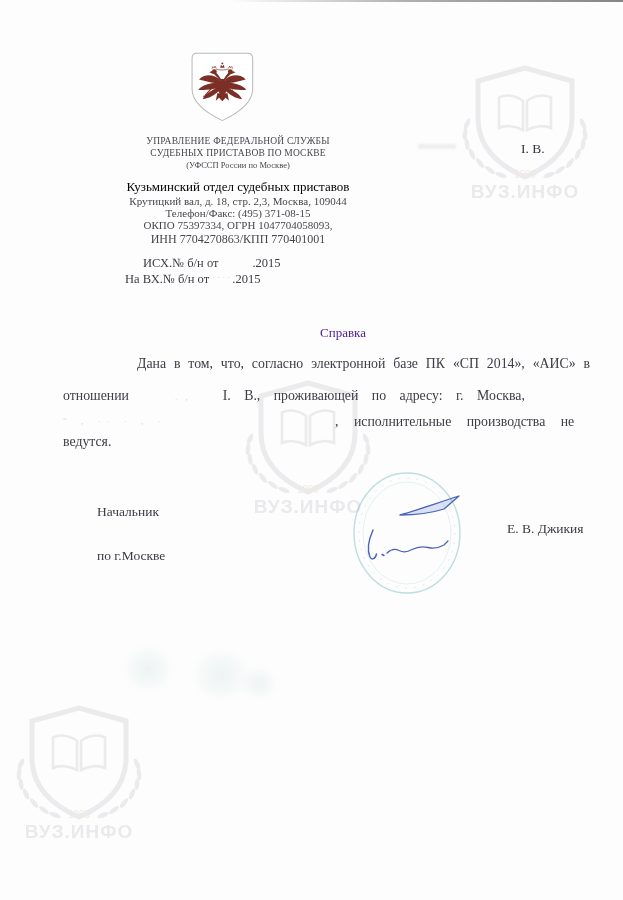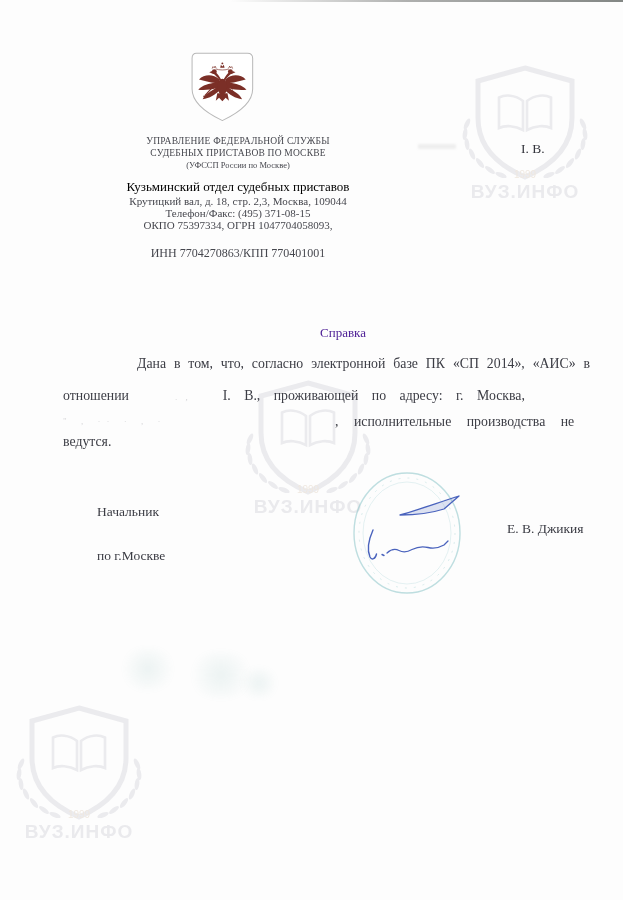--- a/index.html
+++ b/index.html
@@ -18,21 +18,21 @@
   .wm-fill{fill:#ebebee;stroke:none;}
   .wm-year{font-family:"Liberation Sans","DejaVu Sans",sans-serif;font-size:10px;fill:#efe8e0;text-anchor:middle;}
   .wm-brand{font-family:"Liberation Sans","DejaVu Sans",sans-serif;font-size:19px;font-weight:bold;letter-spacing:1px;fill:#eaeaed;text-anchor:middle;}
   
   .coat{position:absolute;left:189px;top:51px;width:66px;height:73px;}
   .hdr{position:absolute;left:78px;top:136px;width:320px;text-align:center;color:#46474e;}
   .hdr .org{font-size:9.5px;line-height:11.5px;letter-spacing:.2px;}
   .hdr .org-small{font-size:8.5px;line-height:10px;margin-top:1px;}
   .hdr .dept{font-size:13px;font-weight:normal;margin-top:9px;color:#000000;}
   .hdr .addr{font-size:11px;line-height:12px;margin-top:0;}
-  .hdr .inn{font-size:12px;margin-top:15px;}
+  .hdr .inn{font-size:12px;margin-top:1px;}
   
   .refs{position:absolute;left:125px;top:256px;font-size:12.5px;line-height:15.5px;color:#3b3c44;}
   .refs .l1{margin-left:18px;}
   .gap1{display:inline-block;width:34px;}
   .remnant{opacity:.35;font-size:9px;letter-spacing:2px;color:#6a6b72;}
   
   .initials{position:absolute;left:521px;top:133px;font-size:13.5px;color:#33343c;margin-top:8px;}
   .smudge{position:absolute;left:418px;top:144px;width:38px;height:5px;background:#cfcfcf;opacity:.3;filter:blur(1px);}
   
   .title{position:absolute;left:63px;top:325px;width:560px;text-align:center;font-size:13px;color:#4c1d95;}
@@ -133,20 +133,24 @@
     <div class="org">УПРАВЛЕНИЕ ФЕДЕРАЛЬНОЙ СЛУЖБЫ</div>
     <div class="org">СУДЕБНЫХ ПРИСТАВОВ ПО МОСКВЕ</div>
     <div class="org-small">(УФССП России по Москве)</div>
     <div class="dept">Кузьминский отдел судебных приставов</div>
     <div class="addr">Крутицкий вал, д. 18, стр. 2,3, Москва, 109044</div>
     <div class="addr">Телефон/Факс: (495) 371-08-15</div>
     <div class="addr">ОКПО 75397334, ОГРН 1047704058093,</div>
     <div class="inn">ИНН 7704270863/КПП 770401001</div>
   </div>
 
+  <div class="refs">
+    <div class="l1"><span>ИСХ.№  б/н  от</span><span class="gap1"></span><span>.2015</span></div>
+    <div><span>На ВХ.№  б/н  от</span> <span class="remnant">˙˙˙˙</span><span>.2015</span></div>
+  </div>
 
   <div class="smudge"></div>
   <div class="initials">І. В.</div>
 
   <div class="title">Справка</div>
 
   <div class="body-line just" style="top:356px;"><span class="indent"></span><span>Дана в том, что, согласно электронной базе ПК «СП 2014», «АИС» в</span></div>
   <div class="body-line" style="top:388px;"><span>отношении</span><span class="sp" style="width:46px;"></span><span class="erase3">.  ,</span><span class="sp" style="width:32px;"></span><span class="wide3">І. В., проживающей по адресу: г. Москва,</span></div>
   <div class="body-line" style="top:414px;"><span class="erase4">"  ,    ··   ·   ,  ·</span><span class="wide4">, исполнительные производства не</span></div>
   <div class="body-line" style="top:434px;"><span>ведутся.</span></div>

